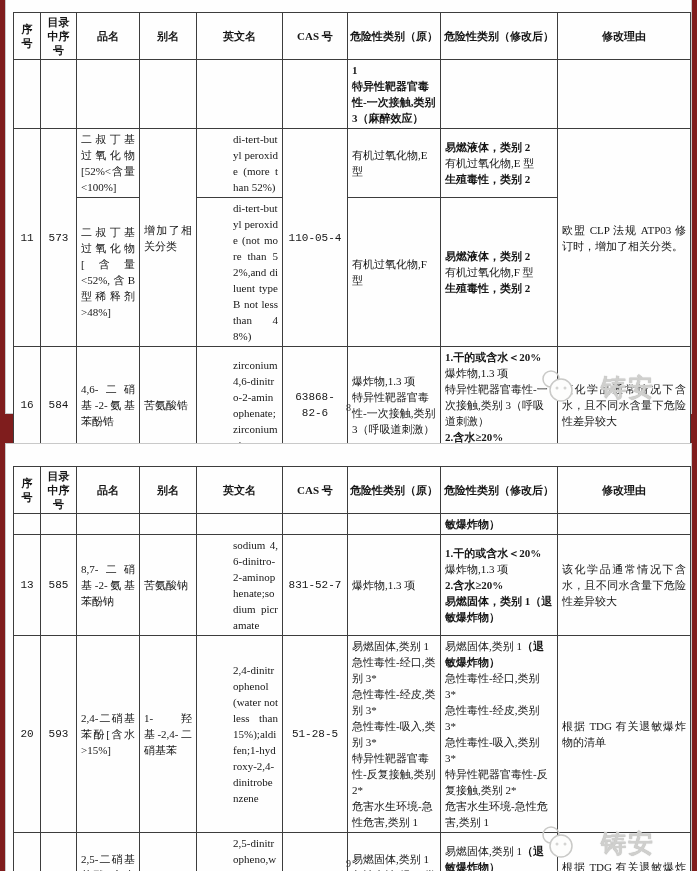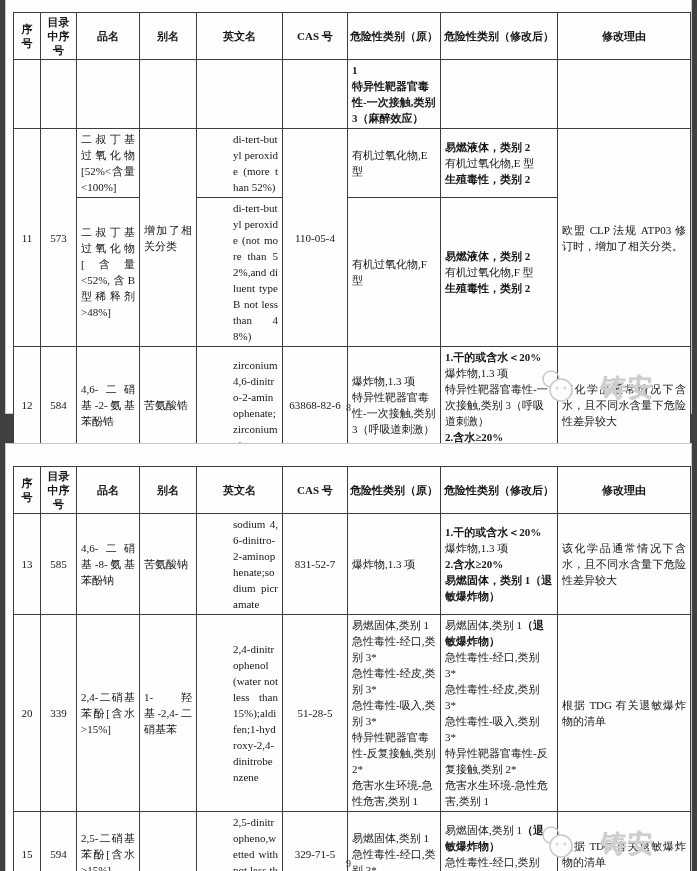--- a/index.html
+++ b/index.html
@@ -5,21 +5,21 @@
   html,body{margin:0;padding:0;}
   body{
     background:#f4f4f2;
     font-family:"Liberation Serif","DejaVu Serif",serif;
     -webkit-font-smoothing:antialiased;
   }
   .canvas{
     position:relative;
     width:697px;height:871px;
     overflow:hidden;
-    background:#404040;
+    background:#7f1d1d;
   }
   .page{
     position:absolute;
     left:5px;
     width:685px;
     background:#fefefe;
     border:1px solid #c9c9c9;
   }
   .page-8{top:0;height:413px;border-top:none;}
   .page-9{top:443px;height:470px;}
@@ -44,21 +44,21 @@
   }
   th{
     font-weight:bold;
     text-align:center;
     line-height:14px;
     padding:2px 1px;
   }
   .hwrap{word-break:break-all;margin:0 auto;text-align:center;}
   .w14{width:13px;}
   .w28{width:27px;}
-  .c{text-align:center;}
+  .c{text-align:center;font-family:Liberation Mono, monospace;}
   .j{text-align:justify;}
   .en{text-align:justify;word-break:break-all;padding-left:36px;}
   .b{font-weight:bold;}
   
   .hrow{height:42px;}
   .carry8{height:64px;}
   .r11a{height:59px;}
   .r11b{height:106px;}
   .r12{height:106px;}
   .carry9{height:17px;}
@@ -148,21 +148,21 @@
         <td><span class="b">易燃液体，类别 2</span><br><span>有机过氧化物,E 型</span><br><span class="b">生殖毒性，类别 2</span></td>
         <td class="j" rowspan="2">欧盟 CLP 法规 ATP03 修订时，增加了相关分类。</td>
       </tr>
       <tr class="r11b">
         <td class="j">二叔丁基过氧化物[含量&lt;52%,含B型稀释剂&gt;48%]</td>
         <td class="en">di-tert-butyl peroxide (not more than 52%,and diluent type B not less than 48%)</td>
         <td>有机过氧化物,F 型</td>
         <td><span class="b">易燃液体，类别 2</span><br><span>有机过氧化物,F 型</span><br><span class="b">生殖毒性，类别 2</span></td>
       </tr>
       <tr class="r12">
-        <td class="c">12</td>
+        <td class="c">16</td>
         <td class="c">584</td>
         <td class="j">4,6-二硝基-2-氨基苯酚锆</td>
         <td class="j">苦氨酸锆</td>
         <td class="en">zirconium 4,6-dinitro-2-aminophenate;zirconium picramate</td>
         <td class="c">63868-82-6</td>
         <td><span>爆炸物,1.3 项</span><br><span>特异性靶器官毒性-一次接触,类别 3（呼吸道刺激）</span></td>
         <td><span class="b">1.干的或含水＜20%</span><br><span>爆炸物,1.3 项</span><br><span>特异性靶器官毒性-一次接触,类别 3（呼吸道刺激）</span><br><span class="b">2.含水≥20%</span><br><span class="b">易燃固体，类别 5（退</span></td>
         <td class="j">该化学品通常情况下含水，且不同水含量下危险性差异较大</td>
       </tr>
     </tbody>
@@ -201,34 +201,45 @@
               <div class="hwrap w28">目录中序号</div>
             </th>
         <th>品名</th>
         <th>别名</th>
         <th>英文名</th>
         <th>CAS 号</th>
         <th>危险性类别（原）</th>
         <th>危险性类别（修改后）</th>
         <th>修改理由</th>
       </tr>
+      <tr class="carry9">
+        <td></td>
+        <td></td>
+        <td></td>
+        <td></td>
+        <td></td>
+        <td></td>
+        <td></td>
+        <td><span class="b">敏爆炸物）</span></td>
+        <td></td>
+      </tr>
       <tr class="r13">
         <td class="c">13</td>
         <td class="c">585</td>
-        <td class="j">4,6-二硝基-8-氨基苯酚钠</td>
+        <td class="j">8,7-二硝基-2-氨基苯酚钠</td>
         <td class="j">苦氨酸钠</td>
         <td class="en">sodium 4,6-dinitro-2-aminophenate;sodium picramate</td>
         <td class="c">831-52-7</td>
         <td>爆炸物,1.3 项</td>
         <td><span class="b">1.干的或含水＜20%</span><br><span>爆炸物,1.3 项</span><br><span class="b">2.含水≥20%</span><br><span class="b">易燃固体，类别 1（退敏爆炸物）</span></td>
         <td class="j">该化学品通常情况下含水，且不同水含量下危险性差异较大</td>
       </tr>
       <tr class="r14">
         <td class="c">20</td>
-        <td class="c">339</td>
+        <td class="c">593</td>
         <td class="j">2,4-二硝基苯酚[含水&gt;15%]</td>
         <td class="j">1-羟基-2,4-二硝基苯</td>
         <td class="en">2,4-dinitrophenol(water not less than 15%);aldifen;1-hydroxy-2,4-dinitrobenzene</td>
         <td class="c">51-28-5</td>
         <td><span>易燃固体,类别 1</span><br><span>急性毒性-经口,类别 3*</span><br><span>急性毒性-经皮,类别 3*</span><br><span>急性毒性-吸入,类别 3*</span><br><span>特异性靶器官毒性-反复接触,类别 2*</span><br><span>危害水生环境-急性危害,类别 1</span></td>
         <td><span>易燃固体,类别 1</span><span class="b">（退敏爆炸物）</span><br><span>急性毒性-经口,类别 3*</span><br><span>急性毒性-经皮,类别 3*</span><br><span>急性毒性-吸入,类别 3*</span><br><span>特异性靶器官毒性-反复接触,类别 2*</span><br><span>危害水生环境-急性危害,类别 1</span></td>
         <td class="j">根据 TDG 有关退敏爆炸物的清单</td>
       </tr>
       <tr class="r15">
         <td class="c">15</td>

